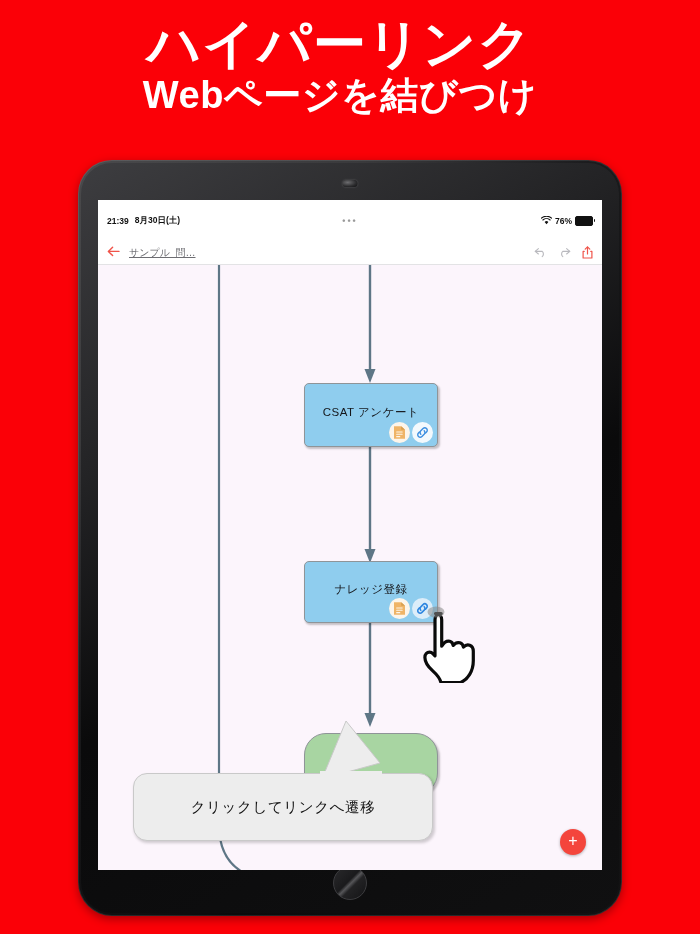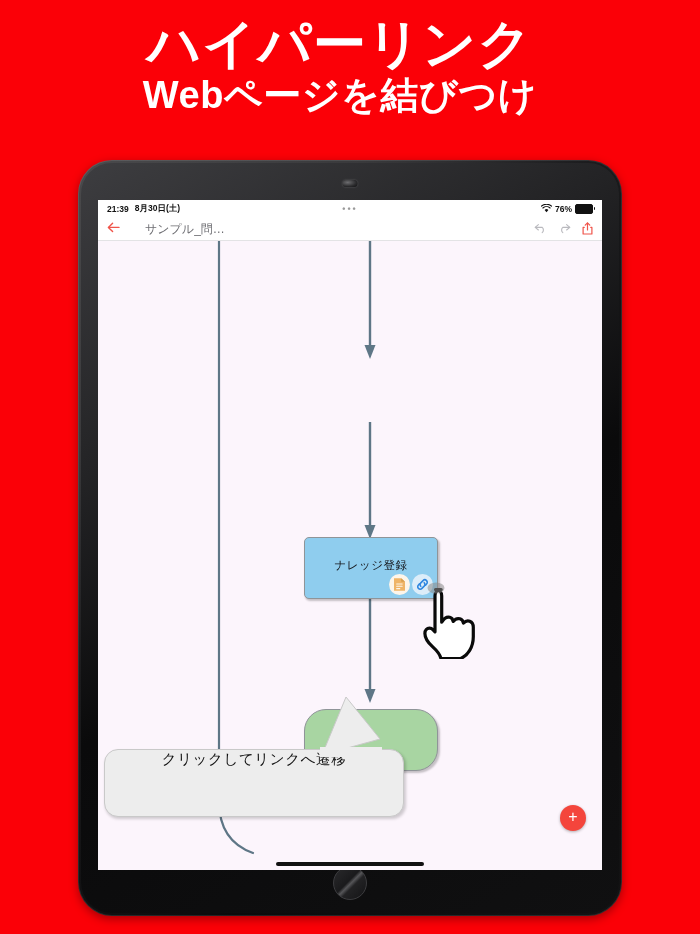--- a/index.html
+++ b/index.html
@@ -98,21 +98,21 @@
     overflow: hidden;
   }
 
   
   .status-bar {
     position: relative;
     height: 18px;
     background: #ffffff;
     display: flex;
     align-items: center;
-    padding: 0 9px;
+    padding: 12px 9px;
     font-size: 8.5px;
     color: #111;
     font-weight: bold;
   }
   .status-left {
     display: flex;
     align-items: center;
     gap: 6px;
     white-space: nowrap;
   }
@@ -164,26 +164,26 @@
     gap: 9px;
   }
   .tb-back {
     color: #F0544A;
     font-size: 13px;
     line-height: 1;
     display: inline-block;
     transform: translateY(-1px);
   }
   .doc-title {
-    font-size: 12px;
+    font-size: 10px;
     color: #6d6d72;
+    text-decoration: underline;
     white-space: nowrap;
     max-width: 120px;
     overflow: hidden;
-    margin-left: 16px;
   }
   .tb-right {
     margin-left: auto;
     display: flex;
     align-items: center;
     gap: 11px;
   }
   .tb-icon {
     font-size: 11px;
     line-height: 1;
@@ -251,22 +251,23 @@
   }
 
   
   .tooltip {
     position: absolute;
     background: #EDEDED;
     border: 1px solid #c9c9c9;
     border-radius: 14px;
     box-shadow: 1.5px 2px 3px rgba(0,0,0,0.18);
     display: flex;
-    align-items: flex-start;
+    align-items: center;
     justify-content: center;
+    margin-left: 29px;
   }
   .tooltip-text {
     font-size: 14.5px;
     color: #121212;
     letter-spacing: 0.6px;
     white-space: nowrap;
   }
 
   
   .hand-cursor {
@@ -386,20 +387,40 @@
 
           <path d="M272 181 V288" stroke="#5E7686" stroke-width="2.4" fill="none"></path>
           <path d="M272 298 L266.5 284 L277.5 284 Z" fill="#5E7686"></path>
 
           <path d="M272 358 V452" stroke="#5E7686" stroke-width="2.4" fill="none"></path>
           <path d="M272 462 L266.5 448 L277.5 448 Z" fill="#5E7686"></path>
         </svg>
 
         <div class="node-green" style="left:206px; top:468px; width:132px; height:60px;"></div>
 
+        <div class="node" style="left:206px; top:118px; width:132px; height:62px;">
+          <span class="node-label">CSAT アンケート</span>
+          <div class="node-badges">
+            <span class="badge badge-doc">
+              <svg width="13" height="15" viewBox="0 0 13 15" aria-hidden="true">
+                <path d="M1 1.2 h7.2 L12 4.8 V13.8 H1 Z" fill="#EFB467"></path>
+                <path d="M8.2 1.2 V4.8 H12" fill="#D79F4F"></path>
+                <rect x="3.1" y="6.4" width="6.6" height="1.15" rx="0.5" fill="#FDF5EA"></rect>
+                <rect x="3.1" y="8.7" width="6.6" height="1.15" rx="0.5" fill="#FDF5EA"></rect>
+                <rect x="3.1" y="11.0" width="4.2" height="1.15" rx="0.5" fill="#FDF5EA"></rect>
+              </svg>
+            </span>
+            <span class="badge badge-link">
+              <svg width="15" height="15" viewBox="0 0 16 16" aria-hidden="true">
+                <path d="M6.2 9.9 a2.6 2.6 0 0 1 0 -3.7 L8.6 3.8 a2.6 2.6 0 0 1 3.7 3.7 L11.2 8.6" stroke="#3C8EE0" stroke-width="1.5" fill="none" stroke-linecap="round"></path>
+                <path d="M9.8 6.1 a2.6 2.6 0 0 1 0 3.7 L7.4 12.2 a2.6 2.6 0 0 1 -3.7 -3.7 L4.8 7.4" stroke="#3C8EE0" stroke-width="1.5" fill="none" stroke-linecap="round"></path>
+              </svg>
+            </span>
+          </div>
+        </div>
 
         <div class="node" style="left:206px; top:296px; width:132px; height:60px;">
           <span class="node-label">ナレッジ登録</span>
           <div class="node-badges">
             <span class="badge badge-doc">
               <svg width="13" height="15" viewBox="0 0 13 15" aria-hidden="true">
                 <path d="M1 1.2 h7.2 L12 4.8 V13.8 H1 Z" fill="#EFB467"></path>
                 <path d="M8.2 1.2 V4.8 H12" fill="#D79F4F"></path>
                 <rect x="3.1" y="6.4" width="6.6" height="1.15" rx="0.5" fill="#FDF5EA"></rect>
                 <rect x="3.1" y="8.7" width="6.6" height="1.15" rx="0.5" fill="#FDF5EA"></rect>

